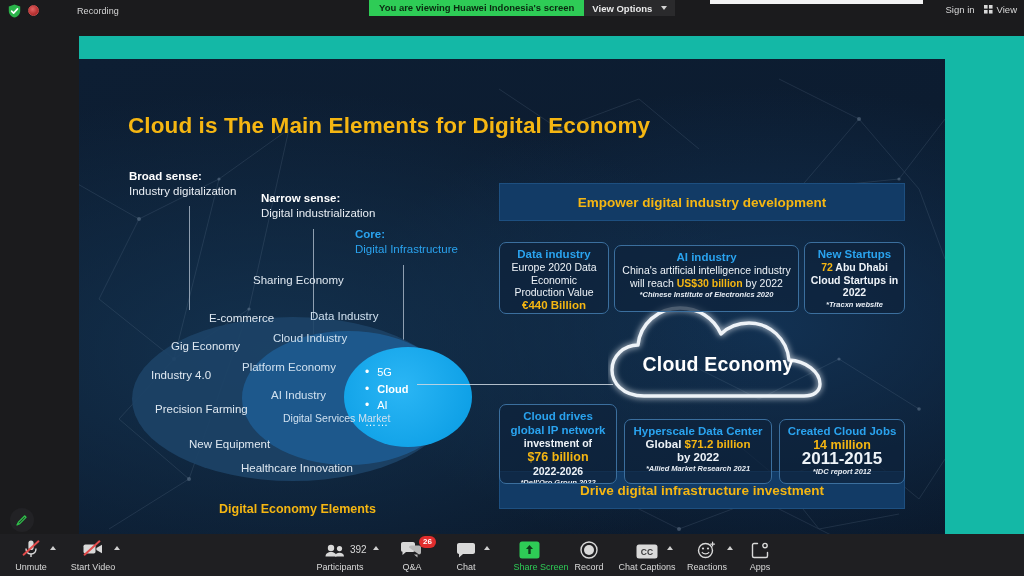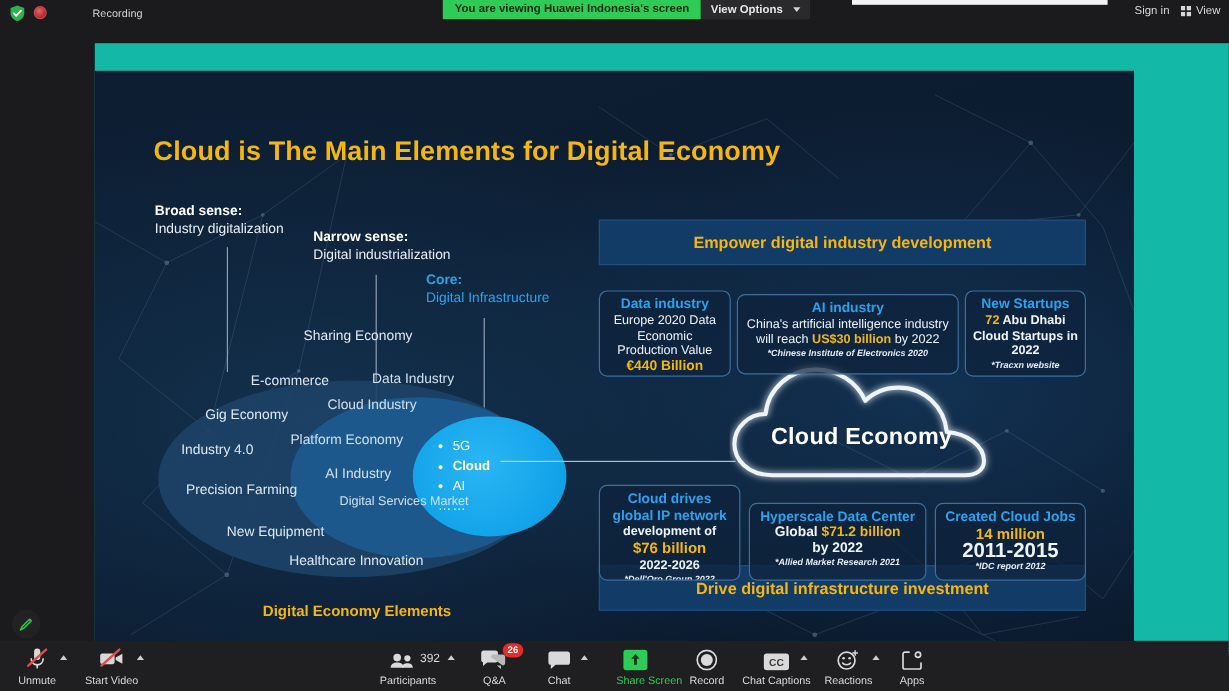--- a/index.html
+++ b/index.html
@@ -389,21 +389,21 @@
           <span class="hi">72</span><span> Abu Dhabi</span>
         </div>
         <div class="bd b">Cloud Startups in</div>
         <div class="bd b">2022</div>
         <div class="src">*Tracxn website</div>
       </div>
 
       <div class="card c-ip">
         <div class="ttl">Cloud drives</div>
         <div class="ttl">global IP network</div>
-        <div class="bd b">development of</div>
+        <div class="bd b">investment of</div>
         <div class="big">$76 billion</div>
         <div class="bd b">2022-2026</div>
         <div class="src">*Dell'Oro Group 2022</div>
       </div>
 
       <div class="card c-hyper">
         <div class="ttl">Hyperscale Data Center</div>
         <div class="bd b" style="font-size:11.5px;">
           <span>Global </span><span class="hi">$71.2 billion</span>
         </div>

